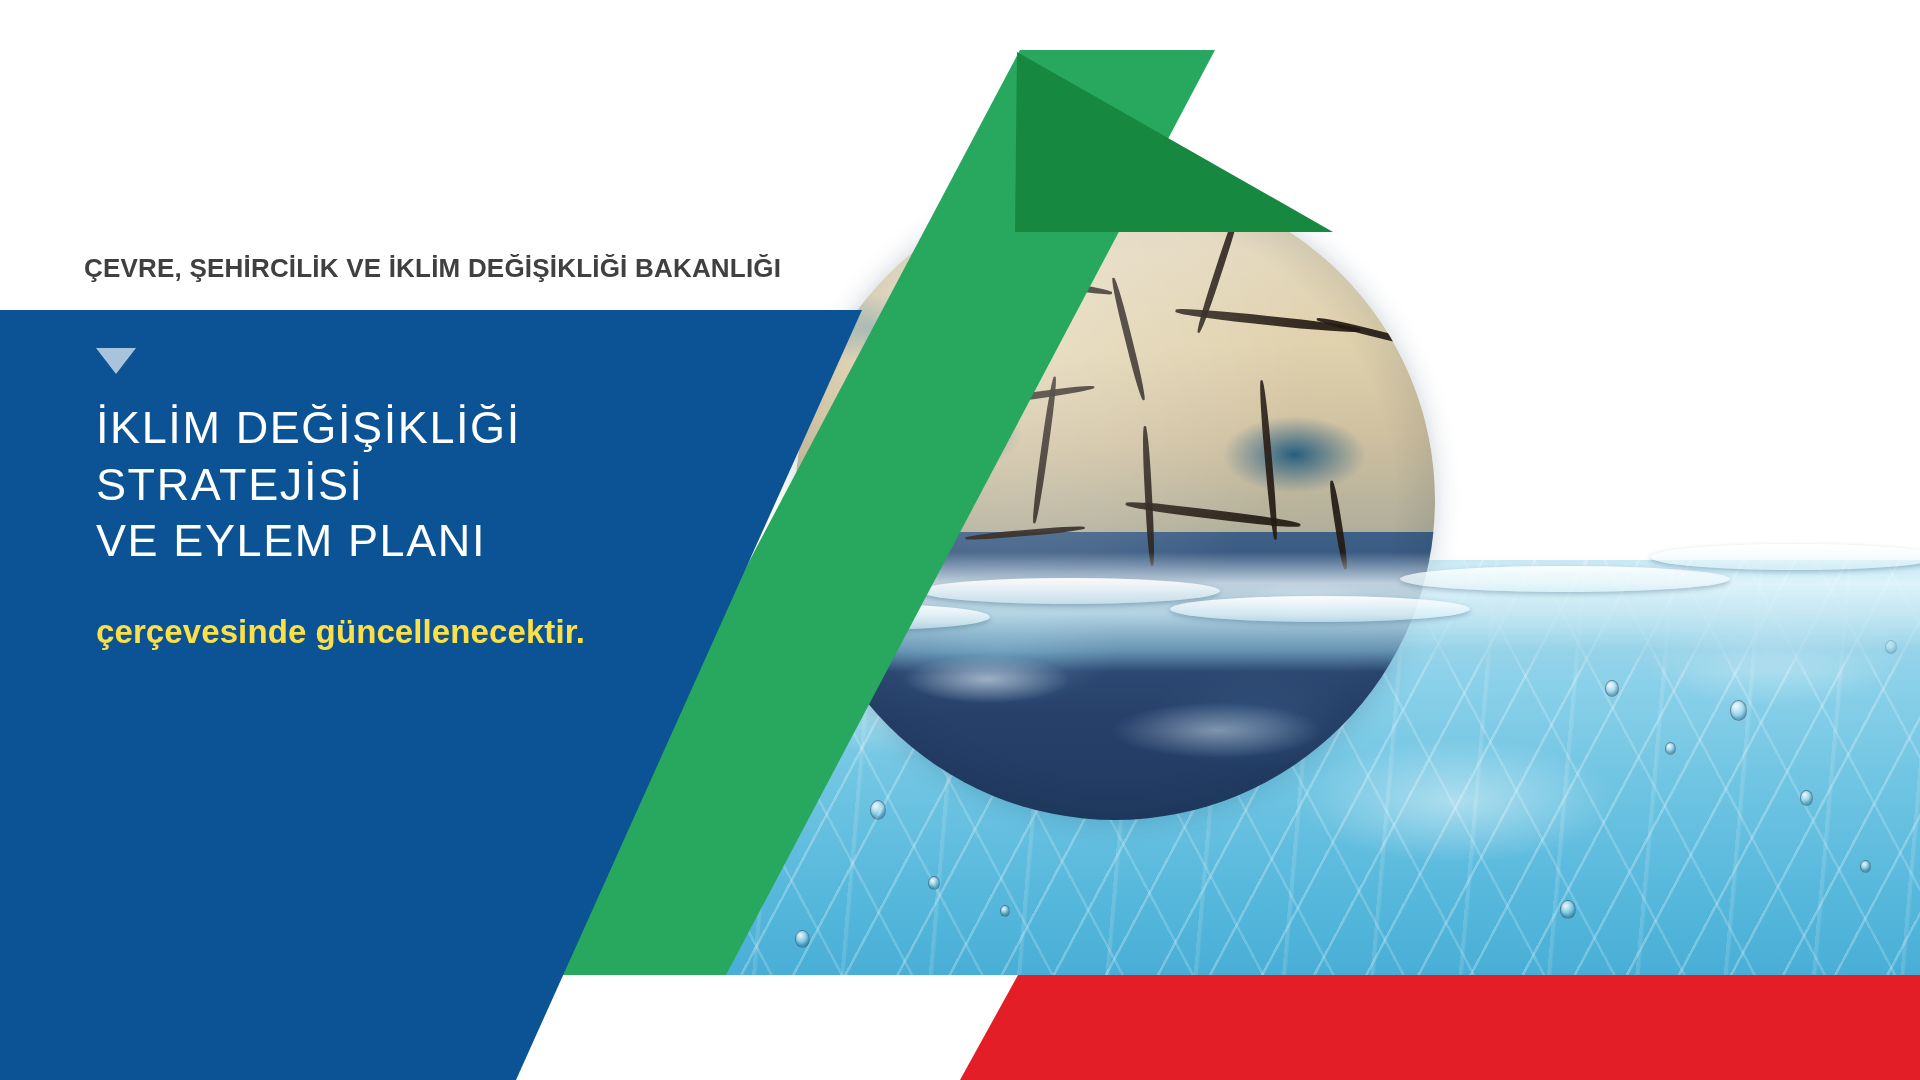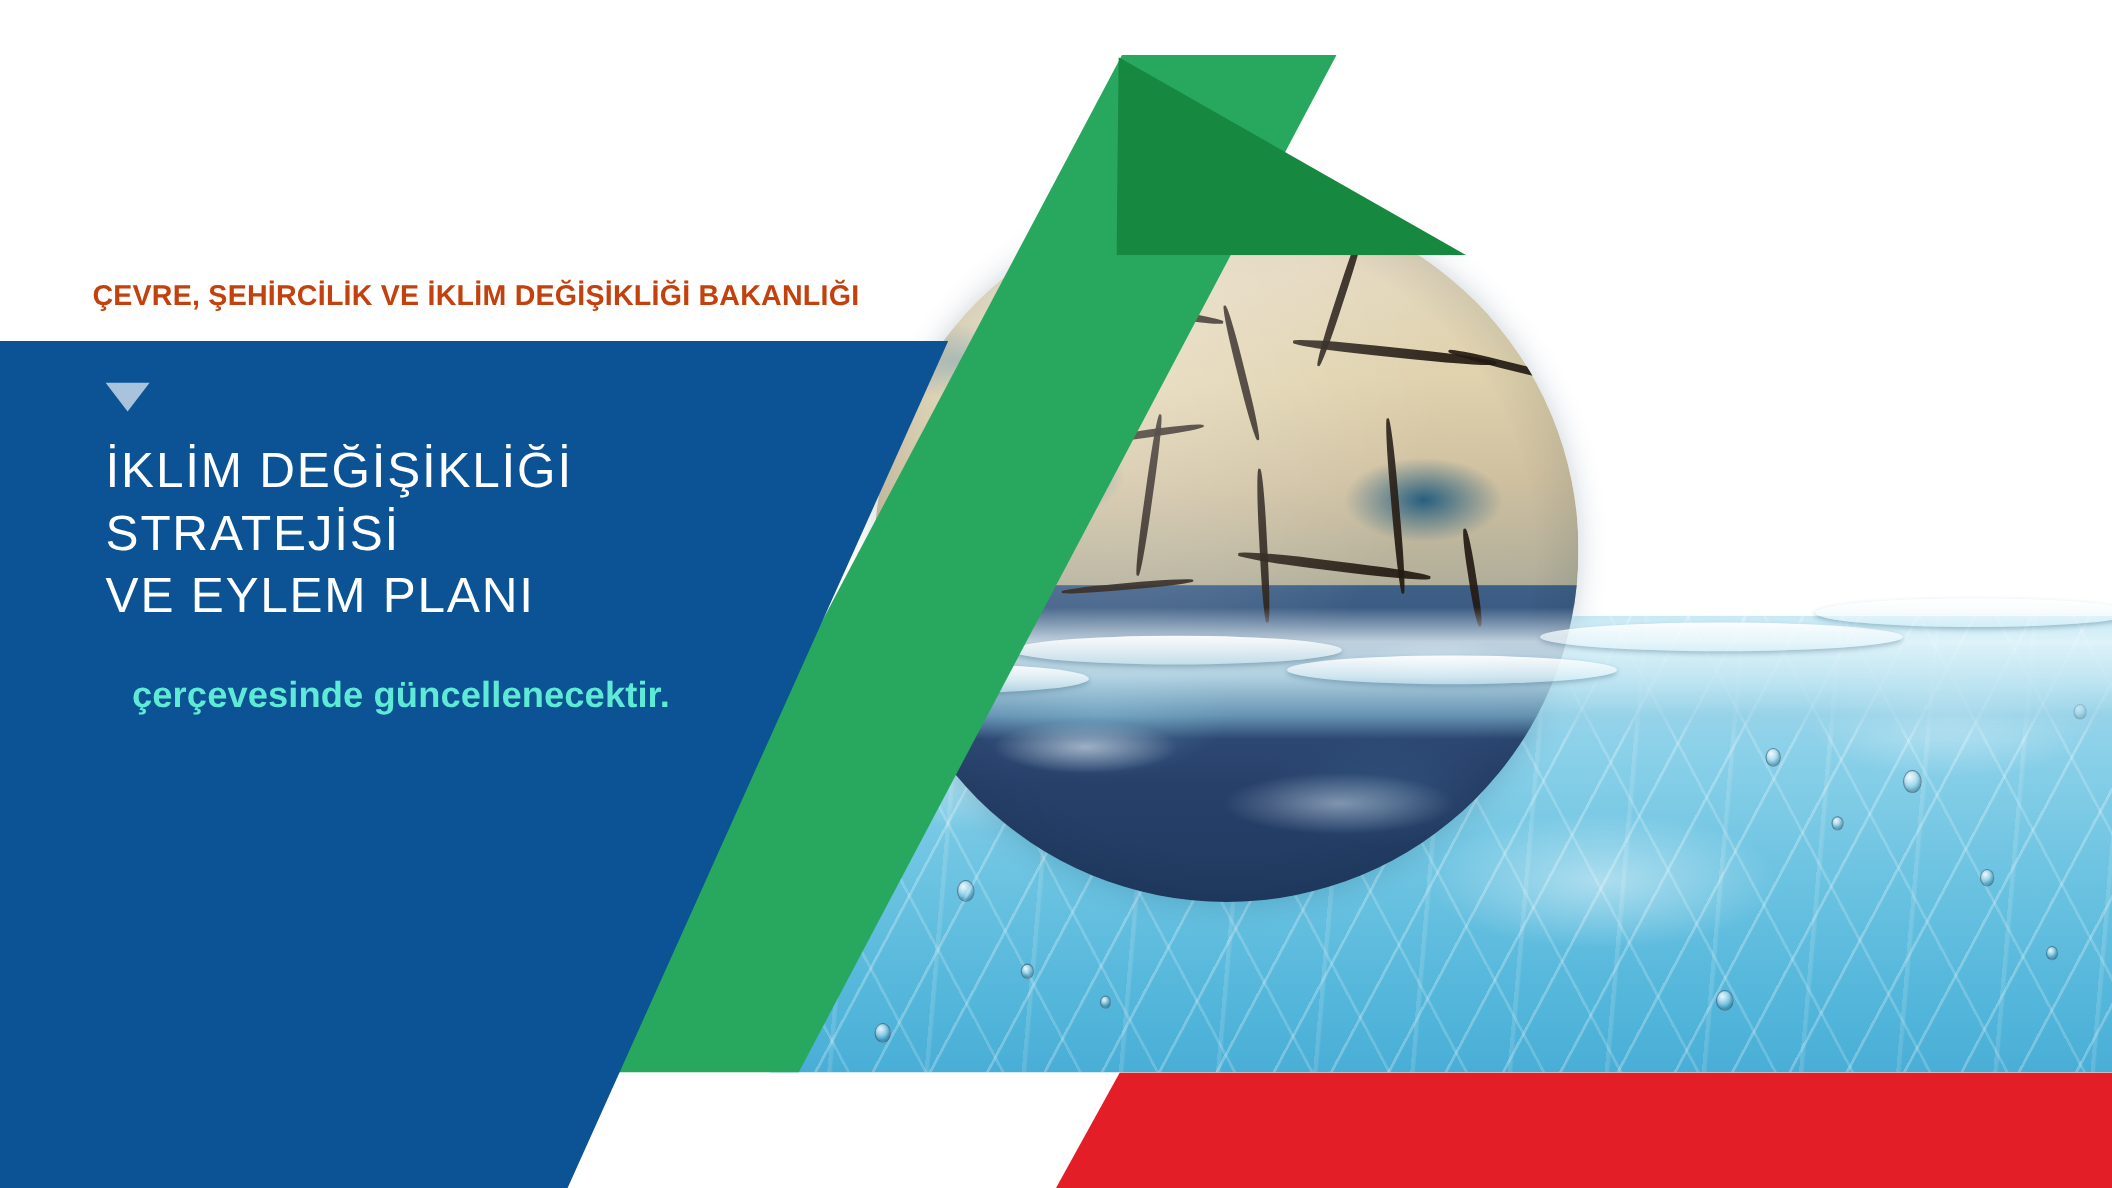--- a/index.html
+++ b/index.html
@@ -198,31 +198,30 @@
   .body-copy {
     color: #ffffff;
     font-size: 33px;
     line-height: 1.34;
     font-weight: 700;
     letter-spacing: .1px;
     margin: 0;
     white-space: pre-line;
   }
   .body-copy .dim {
-    color: #5eead4;
+    color: #fde047;
     font-weight: 700;
-    margin-left: 24px;
   }
 
   
   .ministry {
     position: absolute;
     left: 84px;
     top: 253px;
-    color: #c2410c;
+    color: #404040;
     font-size: 26px;
     font-weight: 700;
     letter-spacing: .2px;
     white-space: nowrap;
   }
 
   
   .red-band {
     position: absolute;
     left: 0; top: 0;

